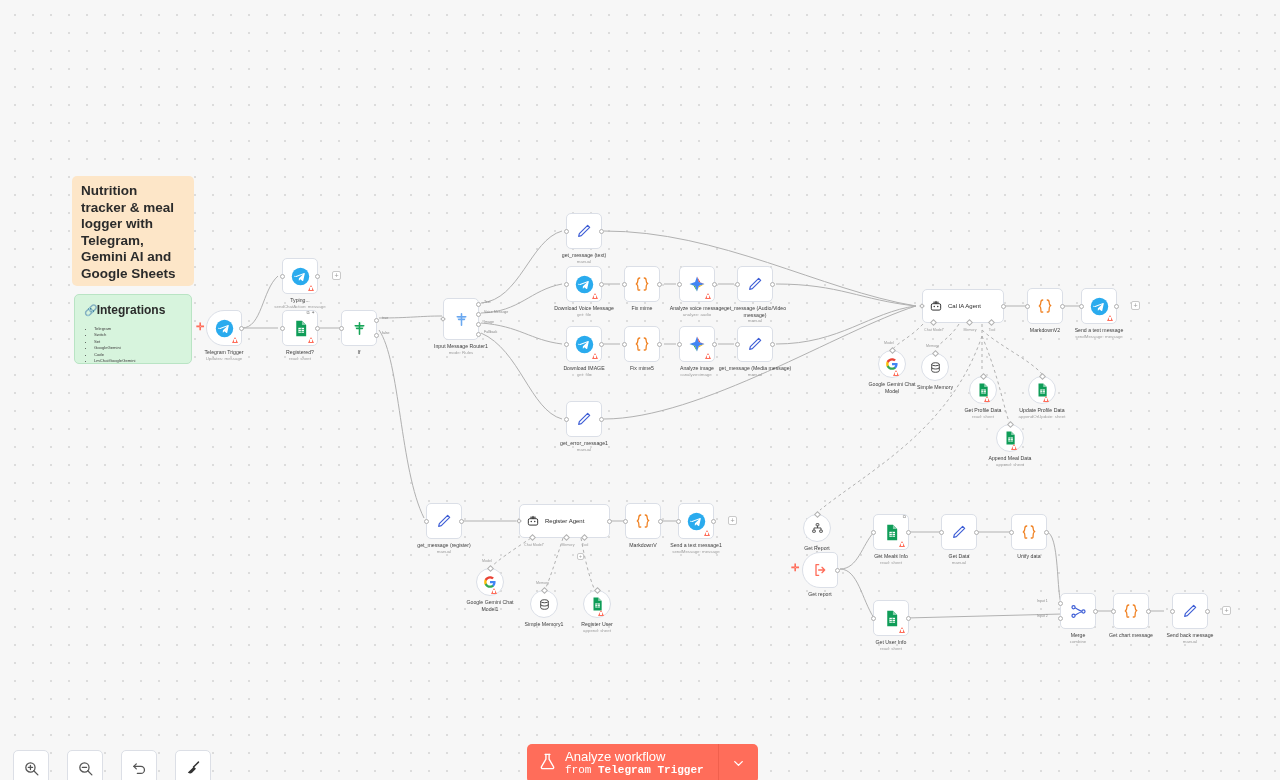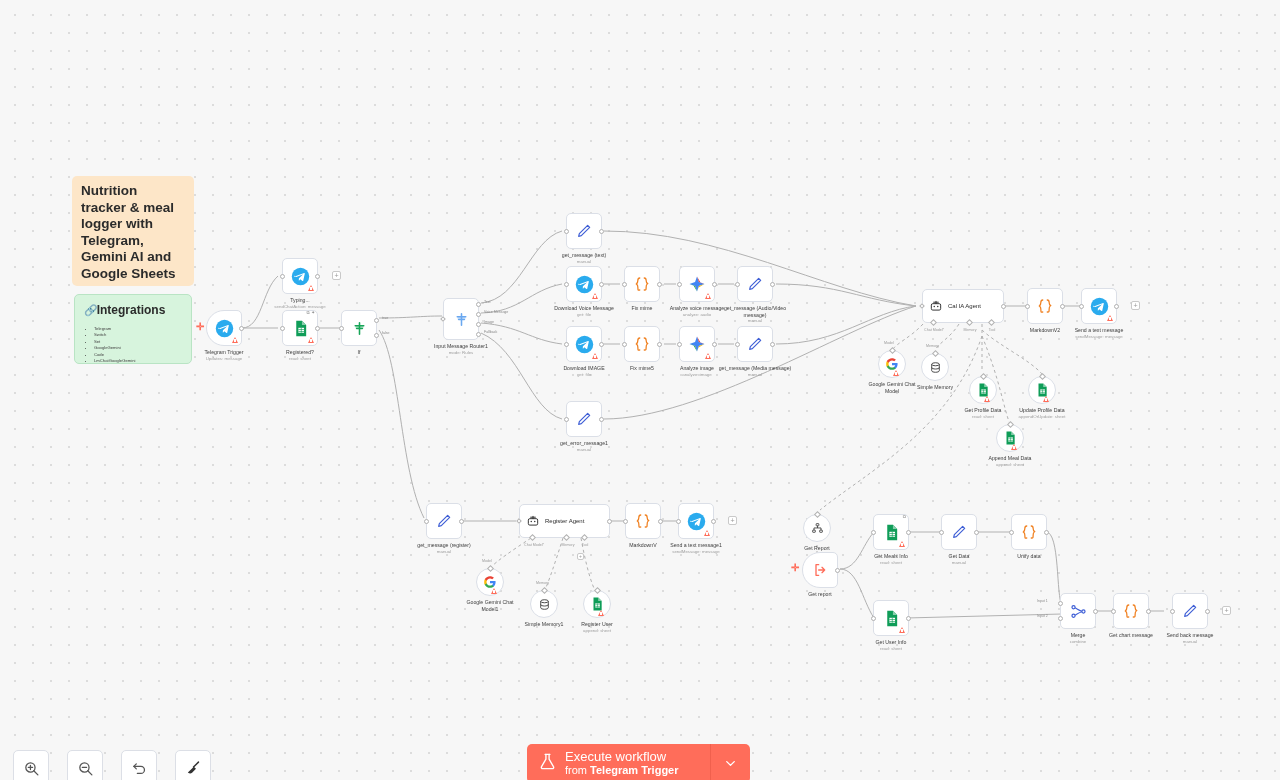--- a/index.html
+++ b/index.html
@@ -190,21 +190,21 @@
 
   
   .execbar { position: absolute; left: 527px; top: 744px; display: flex; }
   .execmain {
     background: #ff6d5a; color: #fff; border-radius: 5px 0 0 5px;
     padding: 5px 14px 6px 11px; display: flex; align-items: center; gap: 8px;
     cursor: pointer;
     min-width: 183px;
   }
   .execmain .txt1 { font-size: 13px; line-height: 15px; }
-  .execmain .txt2 { font-size: 11px; line-height: 13px; }
+  .execmain .txt2 { font-size: 11px; line-height: 13px; font-family: Liberation Mono, monospace; }
   .execmain .txt2 b { font-weight: bold; }
   .execdrop {
     background: #ff6d5a; color: #fff; border-radius: 0 5px 5px 0;
     width: 40px; display: flex; align-items: center; justify-content: center;
     border-left: 1px solid #f0604d; cursor: pointer;
   }
 </style>
 </head>
 <body>
 
@@ -969,21 +969,21 @@
 
   <div class="execbar">
     <div class="execmain">
       <span>
         <svg width="19" height="19" viewBox="0 0 24 24">
             <path d="M10 3v6L4.5 18.5c-.8 1.3.1 2.5 1.5 2.5h12c1.4 0 2.3-1.2 1.5-2.5L14 9V3" fill="none" stroke="#fff" stroke-width="1.7" stroke-linecap="round" stroke-linejoin="round"></path>
             <path d="M9 3h6" stroke="#fff" stroke-width="1.7" stroke-linecap="round"></path>
           </svg>
       </span>
       <span>
-        <span class="txt1" style="display:block;">Execute workflow</span>
+        <span class="txt1" style="display:block;">Analyze workflow</span>
         <span class="txt2" style="display:block;"><span>from </span><b>Telegram Trigger</b></span>
       </span>
     </div>
     <div class="execdrop">
       <svg width="15" height="15" viewBox="0 0 24 24">
           <path d="M6 9l6 6 6-6" fill="none" stroke="#fff" stroke-width="2.1" stroke-linecap="round" stroke-linejoin="round"></path>
         </svg>
     </div>
   </div>
 

